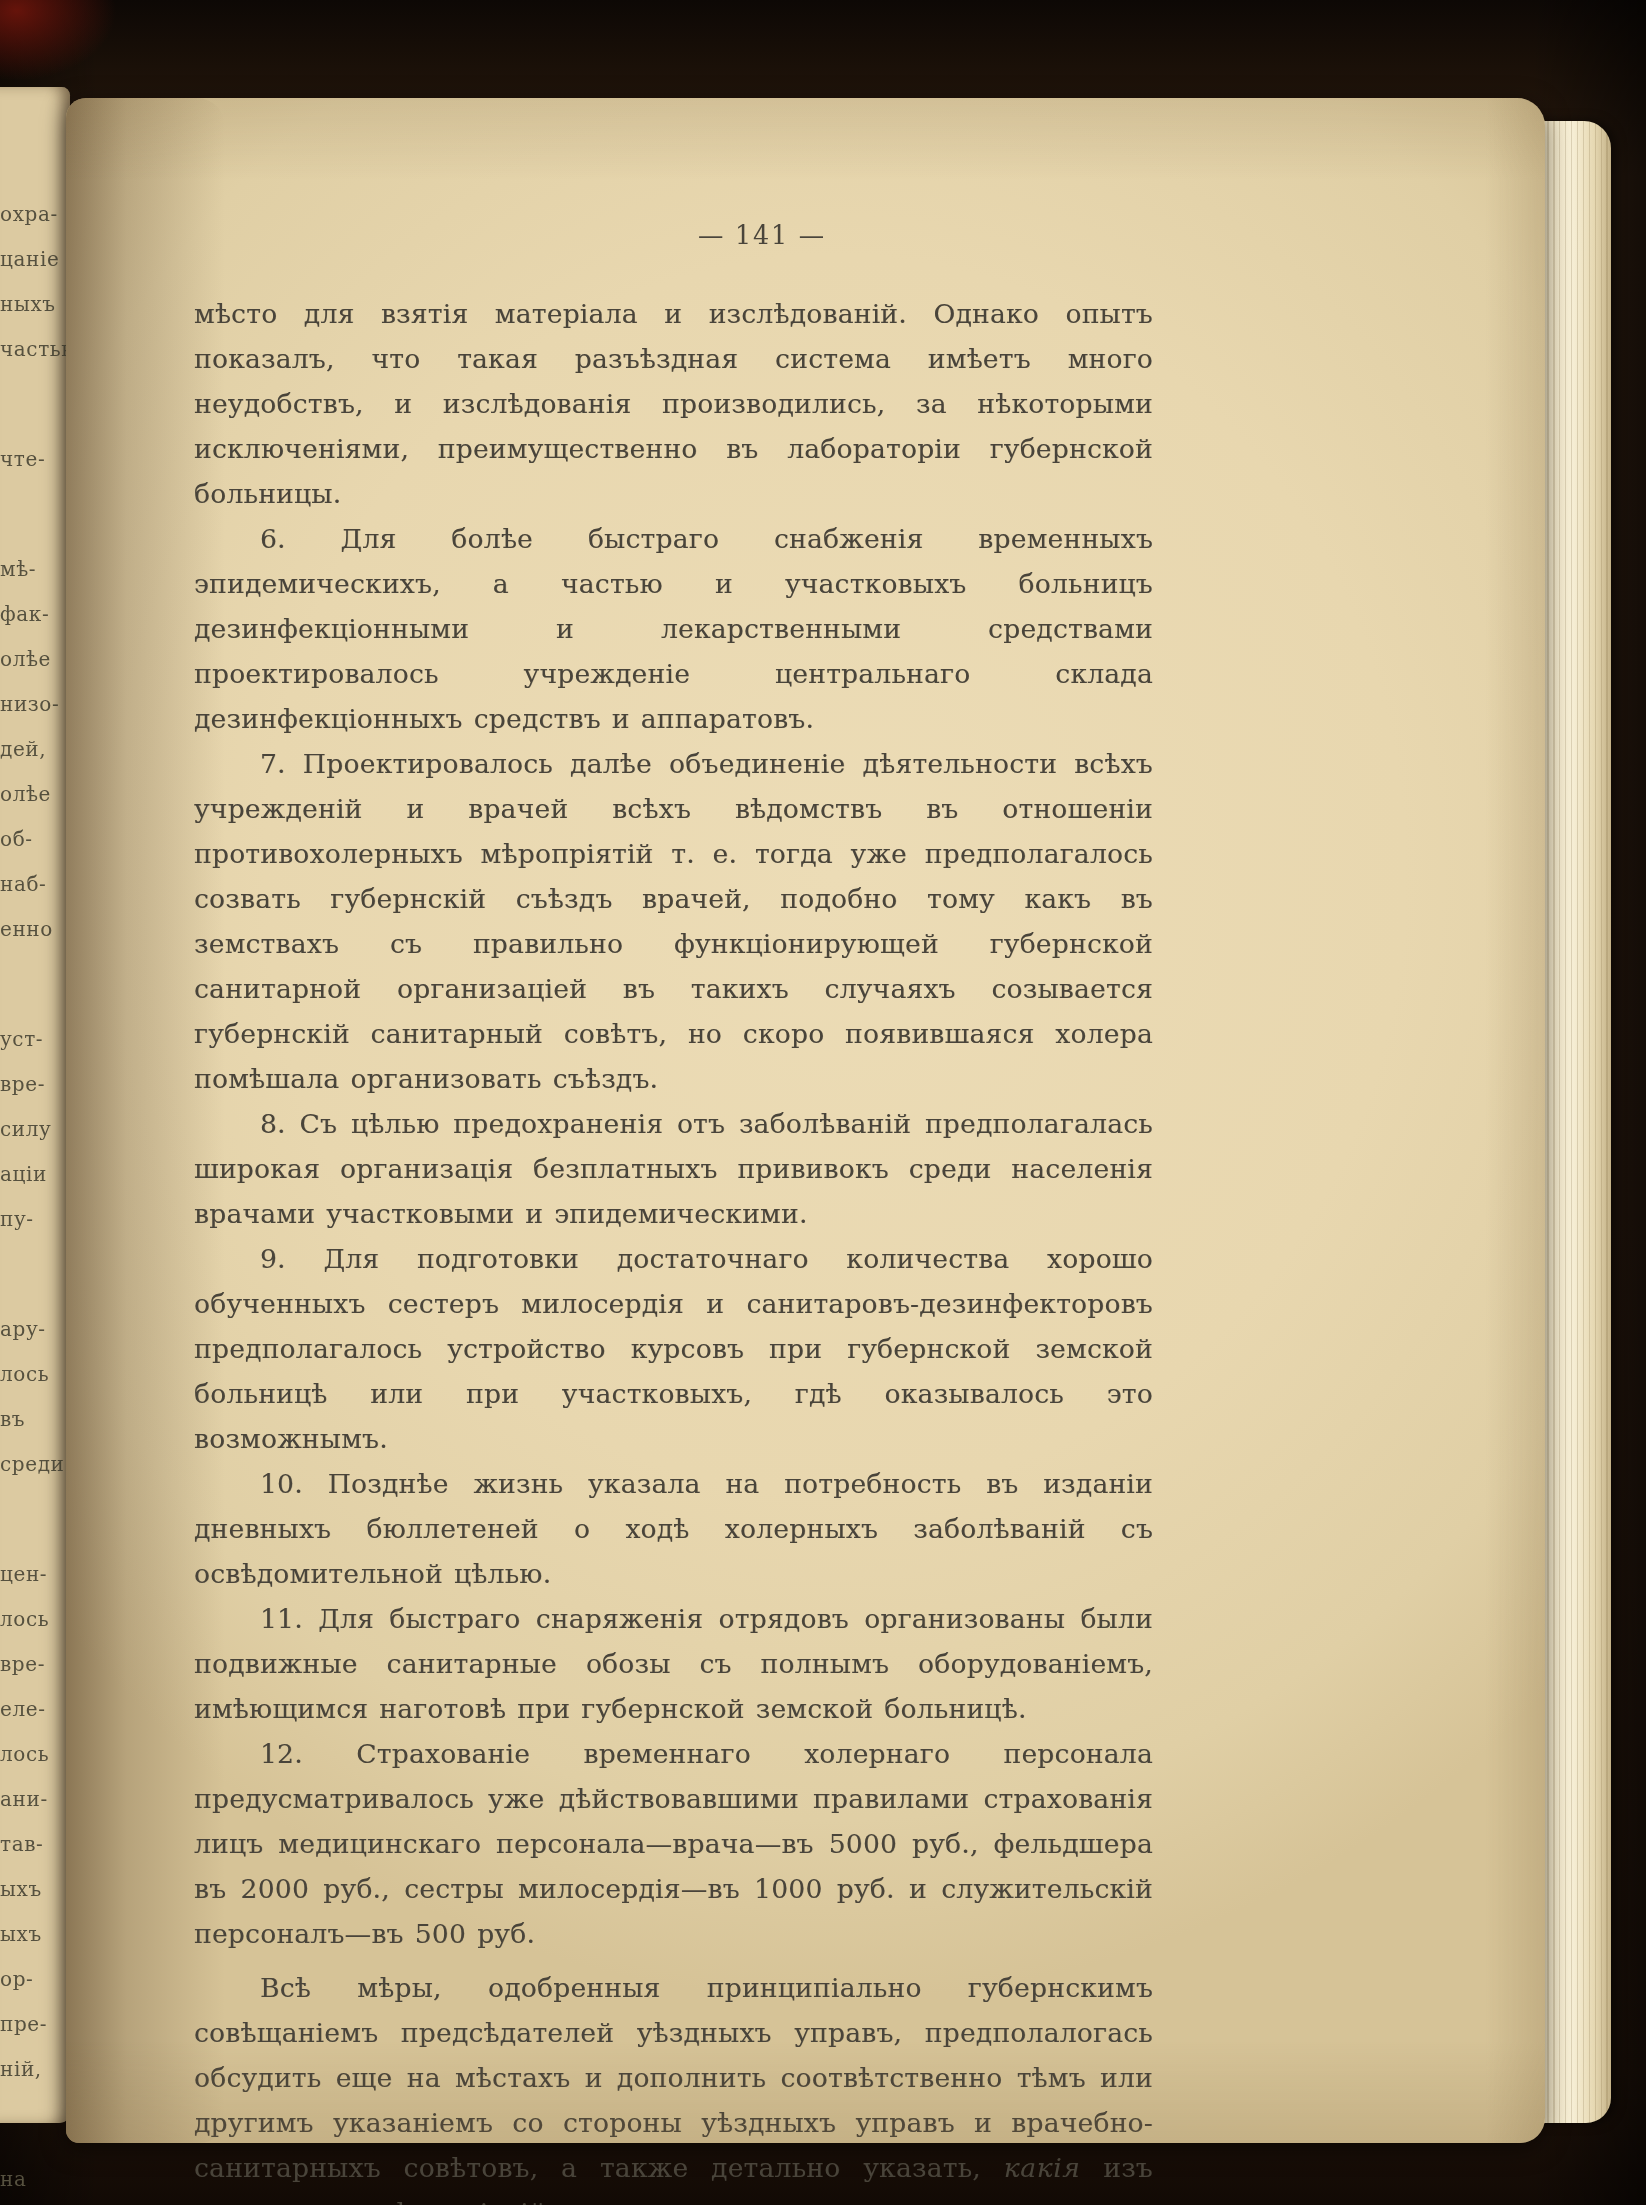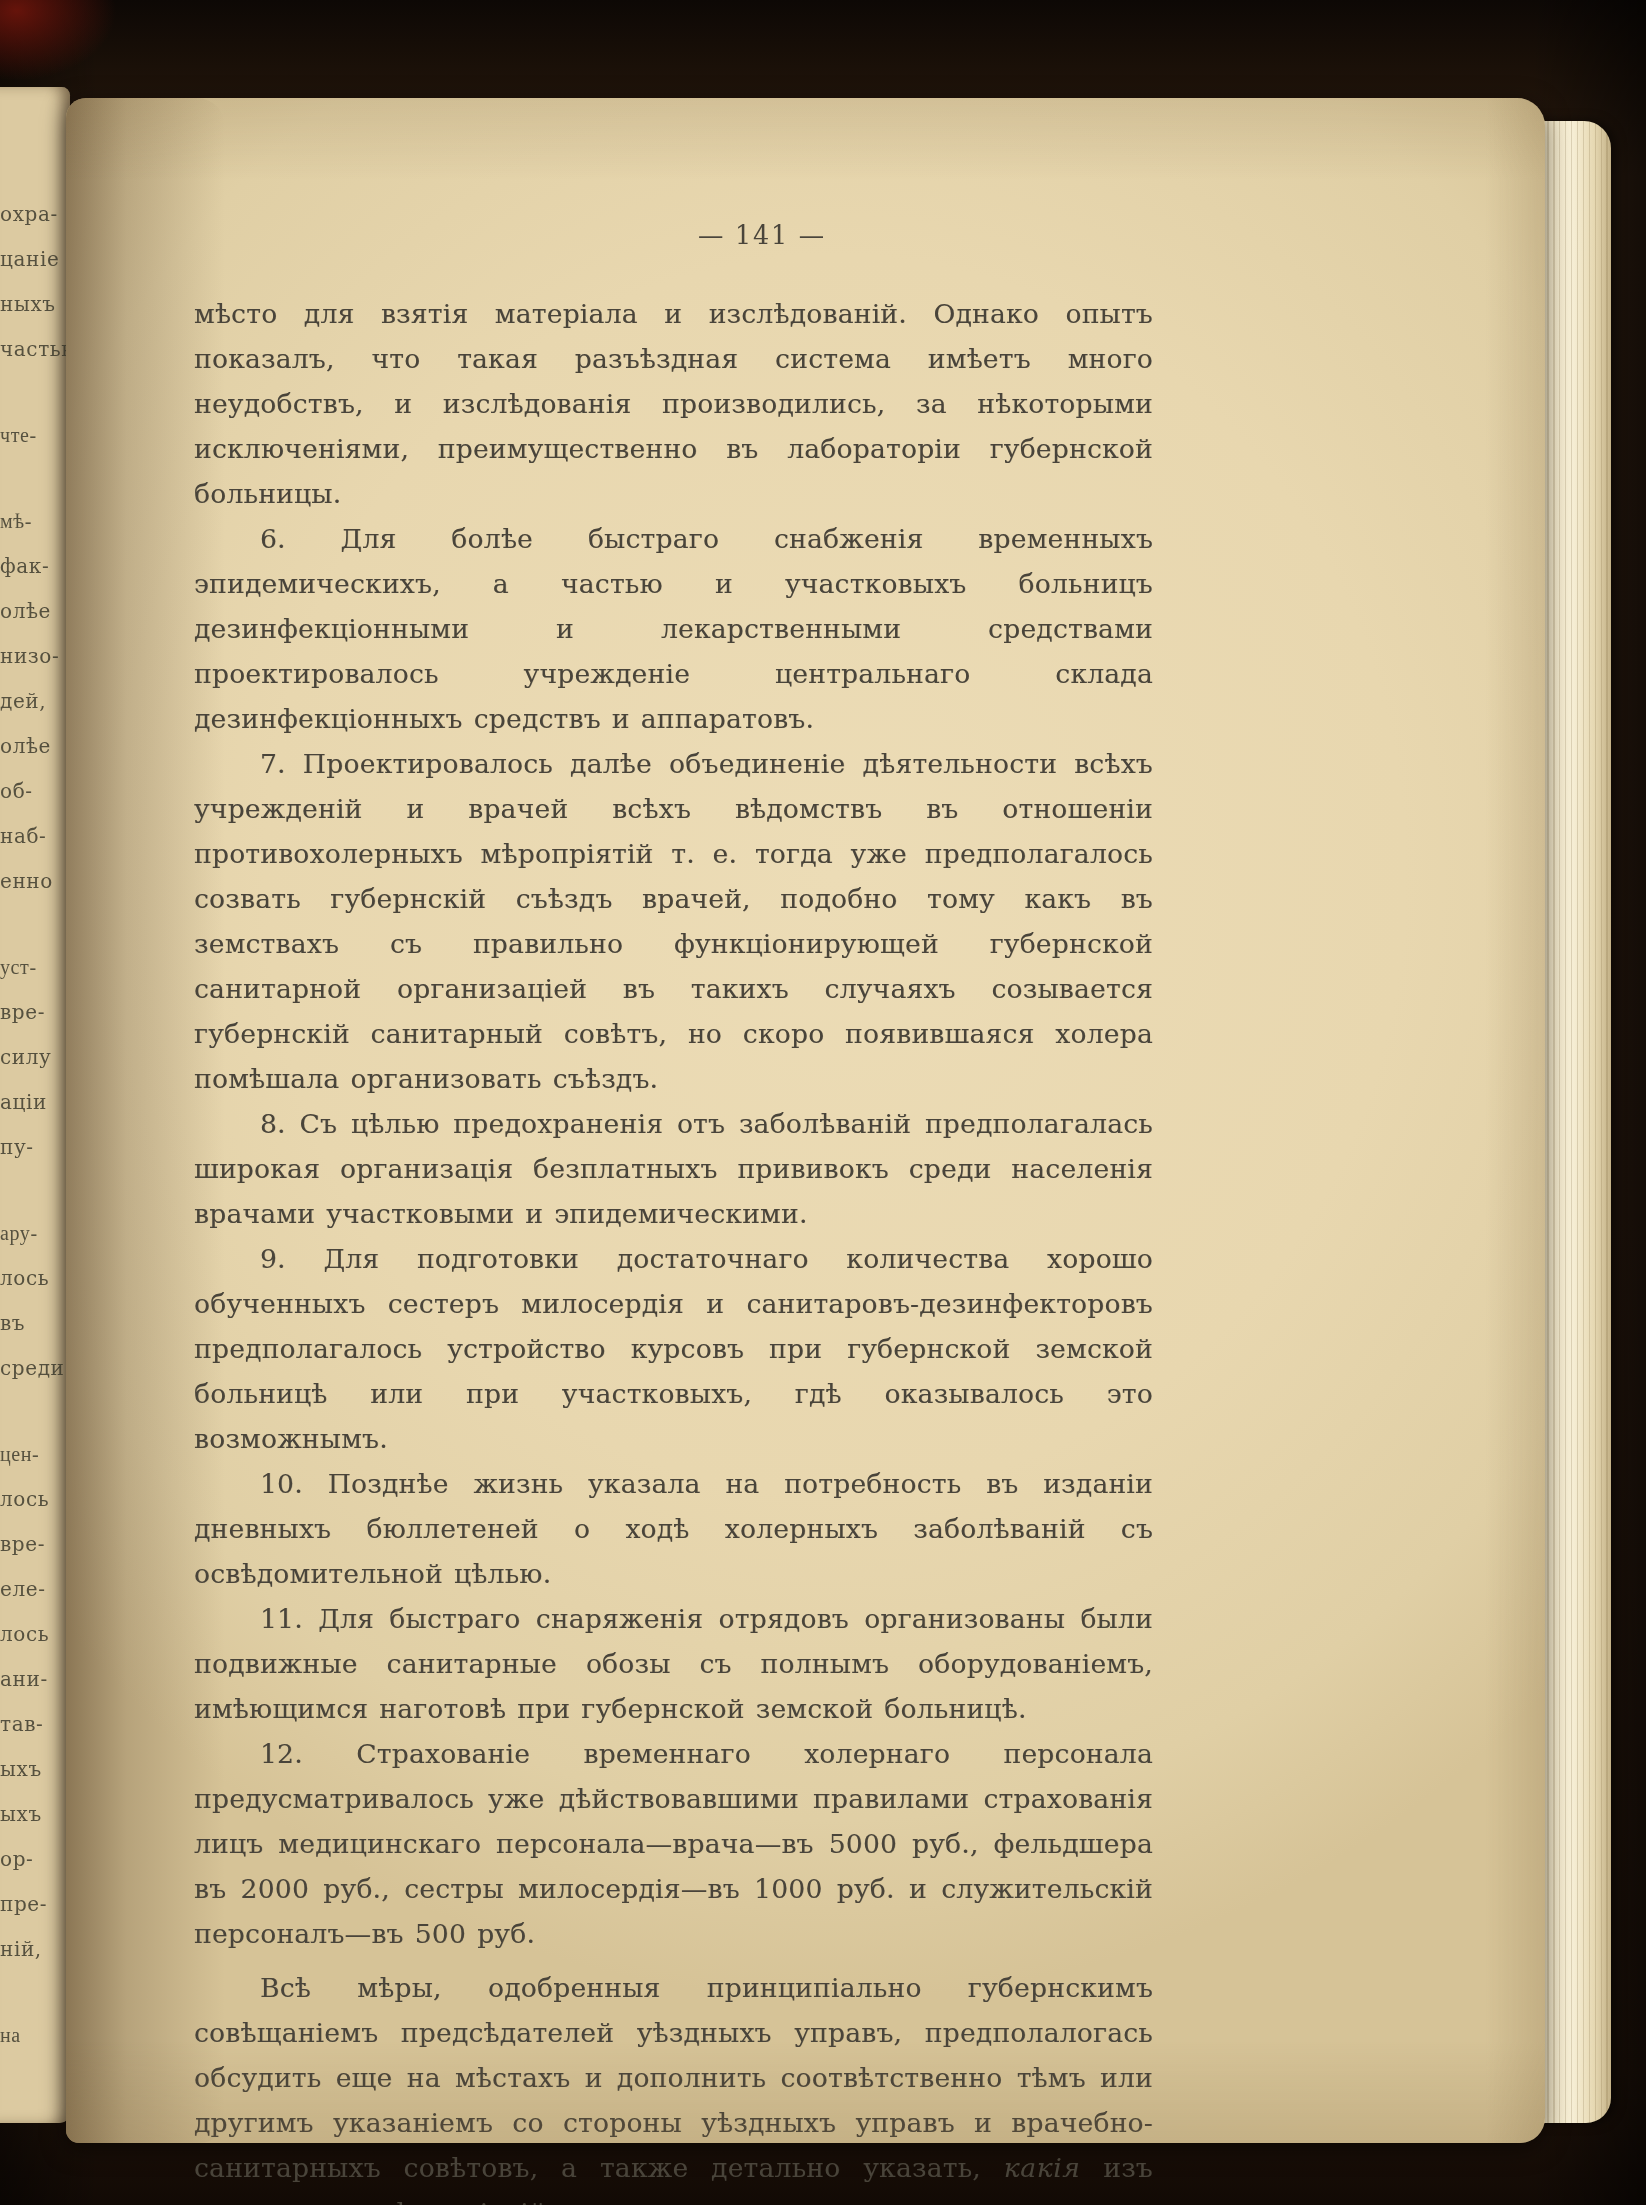--- a/index.html
+++ b/index.html
@@ -53,21 +53,21 @@
     top: 105px; 
     left: 0;
     width: 63px;
     text-align: left;
     font-size: 20px;
     line-height: 45px;
     color: #56513f;
     letter-spacing: 0.6px;
   }
   #left-fragments .frag { white-space: nowrap; }
-  #left-fragments .frag.gap { margin-top: 41px; font-family: Liberation Serif, serif; }
+  #left-fragments .frag.gap { margin-top: 65px; }
 
   
   #main-page {
     position: absolute;
     left: 66px;
     top: 98px;
     width: 1479px;
     height: 2045px;
     z-index: 3;
     border-radius: 20px 28px 25px 13px;

